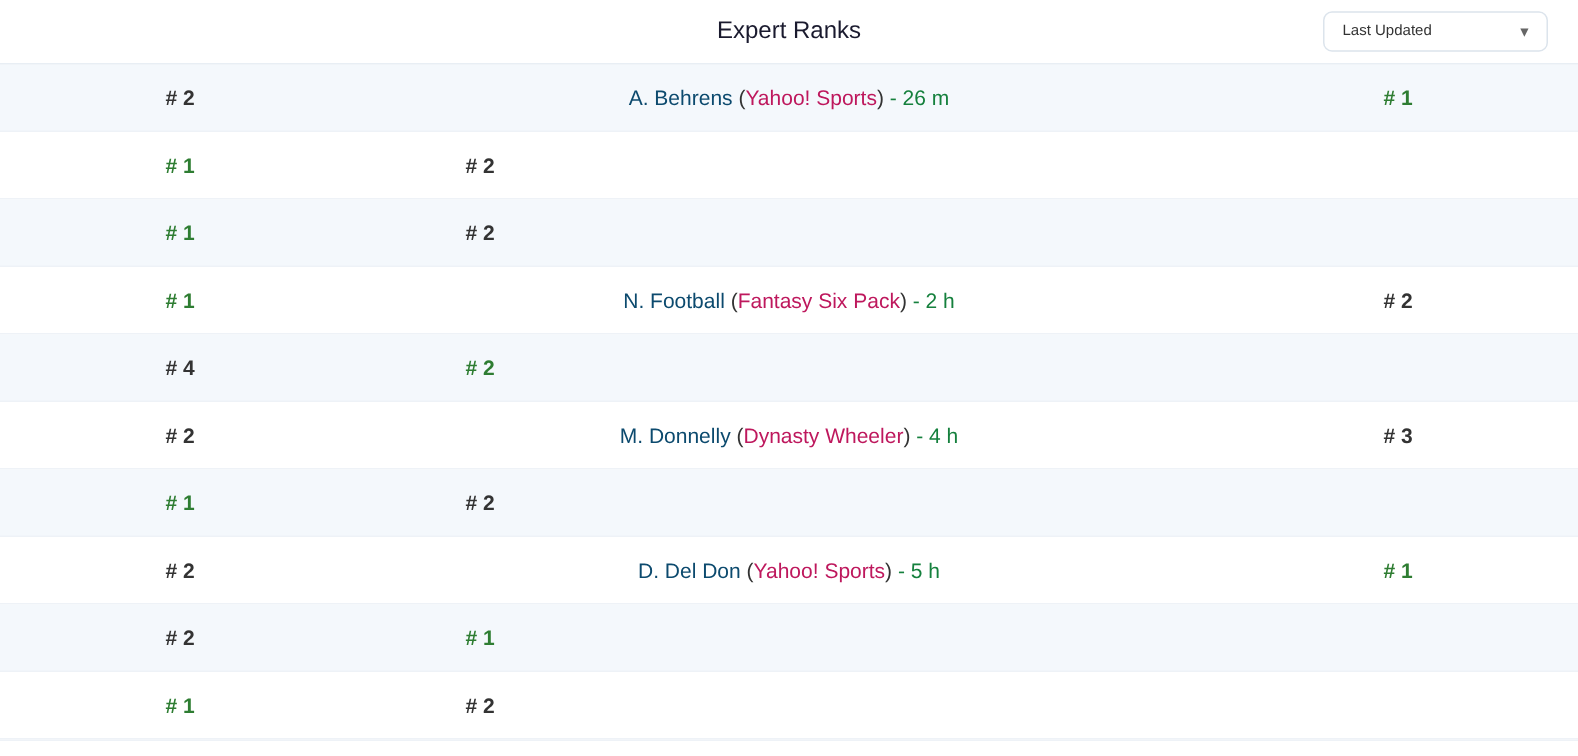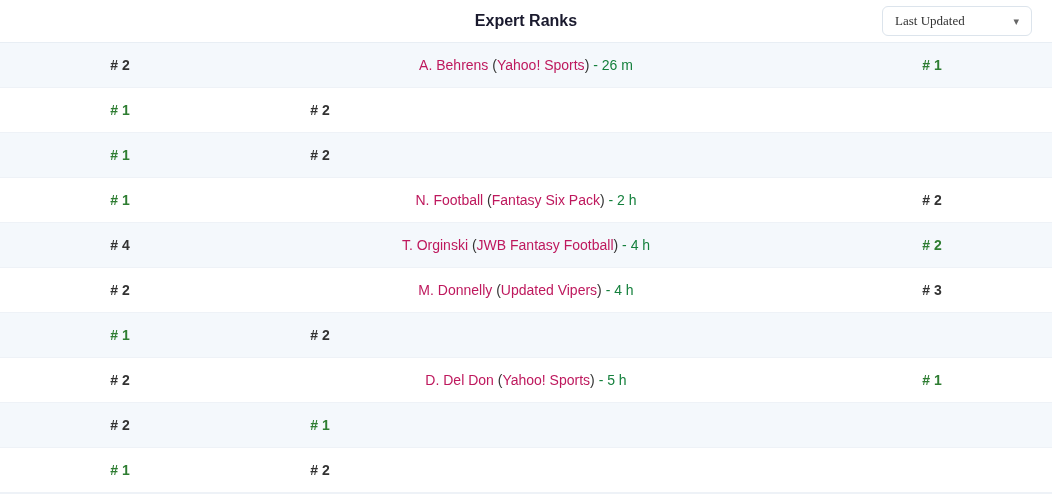--- a/index.html
+++ b/index.html
@@ -17,43 +17,42 @@
     .header {
       display: flex;
       align-items: center;
       justify-content: center;
       padding: 12px 20px;
       position: relative;
       border-bottom: 1px solid #e8eef4;
     }
     .header-title {
       font-size: 16px;
-      font-weight: 700;
+      font-weight: 400;
       color: #1a1a2e;
     }
     .sort-dropdown {
       position: absolute;
       right: 20px;
       top: 50%;
       transform: translateY(-50%);
       display: flex;
       align-items: center;
       border: 1px solid #dce4ec;
       border-radius: 6px;
       padding: 6px 12px;
       background: #fff;
       cursor: pointer;
       gap: 8px;
       min-width: 150px;
       justify-content: space-between;
     }
     .sort-dropdown-label {
-      font-size: 13px;
+      font-size: 10px;
       color: #333;
-      font-family: Liberation Serif, serif;
     }
     .sort-dropdown-arrow {
       font-size: 11px;
       color: #666;
     }
     .expert-row {
       display: flex;
       align-items: center;
       padding: 14px 20px;
       border-bottom: 1px solid #eef2f7;
@@ -76,21 +75,21 @@
     .rank-default {
       color: #333;
     }
     .expert-center {
       flex: 1;
       text-align: center;
       font-size: 14px;
       color: #333;
     }
     .expert-name {
-      color: #be185d;
+      color: #0c4a6e;
       font-weight: 500;
     }
     .expert-source {
       color: #be185d;
     }
     .expert-time {
       color: #15803d;
     }
     .rank-right {
       width: 200px;
@@ -139,32 +138,27 @@
       <span class="rank-left rank-green"># 1</span>
       <span class="expert-center">
         <span class="expert-name">N. Football</span>
         <span> (</span><span class="expert-source">Fantasy Six Pack</span><span>)</span>
         <span class="expert-time"> - 2 h</span>
       </span>
       <span class="rank-right rank-default"># 2</span>
     </div>
       <div class="expert-row">
       <span class="rank-left rank-default"># 4</span>
-      <span class="expert-center">
-        <span class="expert-name">T. Orginski</span>
-        <span> (</span><span class="expert-source">JWB Fantasy Football</span><span>)</span>
-        <span class="expert-time"> - 4 h</span>
-      </span>
       <span class="rank-right rank-green"># 2</span>
     </div>
       <div class="expert-row">
       <span class="rank-left rank-default"># 2</span>
       <span class="expert-center">
         <span class="expert-name">M. Donnelly</span>
-        <span> (</span><span class="expert-source">Updated Vipers</span><span>)</span>
+        <span> (</span><span class="expert-source">Dynasty Wheeler</span><span>)</span>
         <span class="expert-time"> - 4 h</span>
       </span>
       <span class="rank-right rank-default"># 3</span>
     </div>
       <div class="expert-row">
       <span class="rank-left rank-green"># 1</span>
       <span class="rank-right rank-default"># 2</span>
     </div>
       <div class="expert-row">
       <span class="rank-left rank-default"># 2</span>

